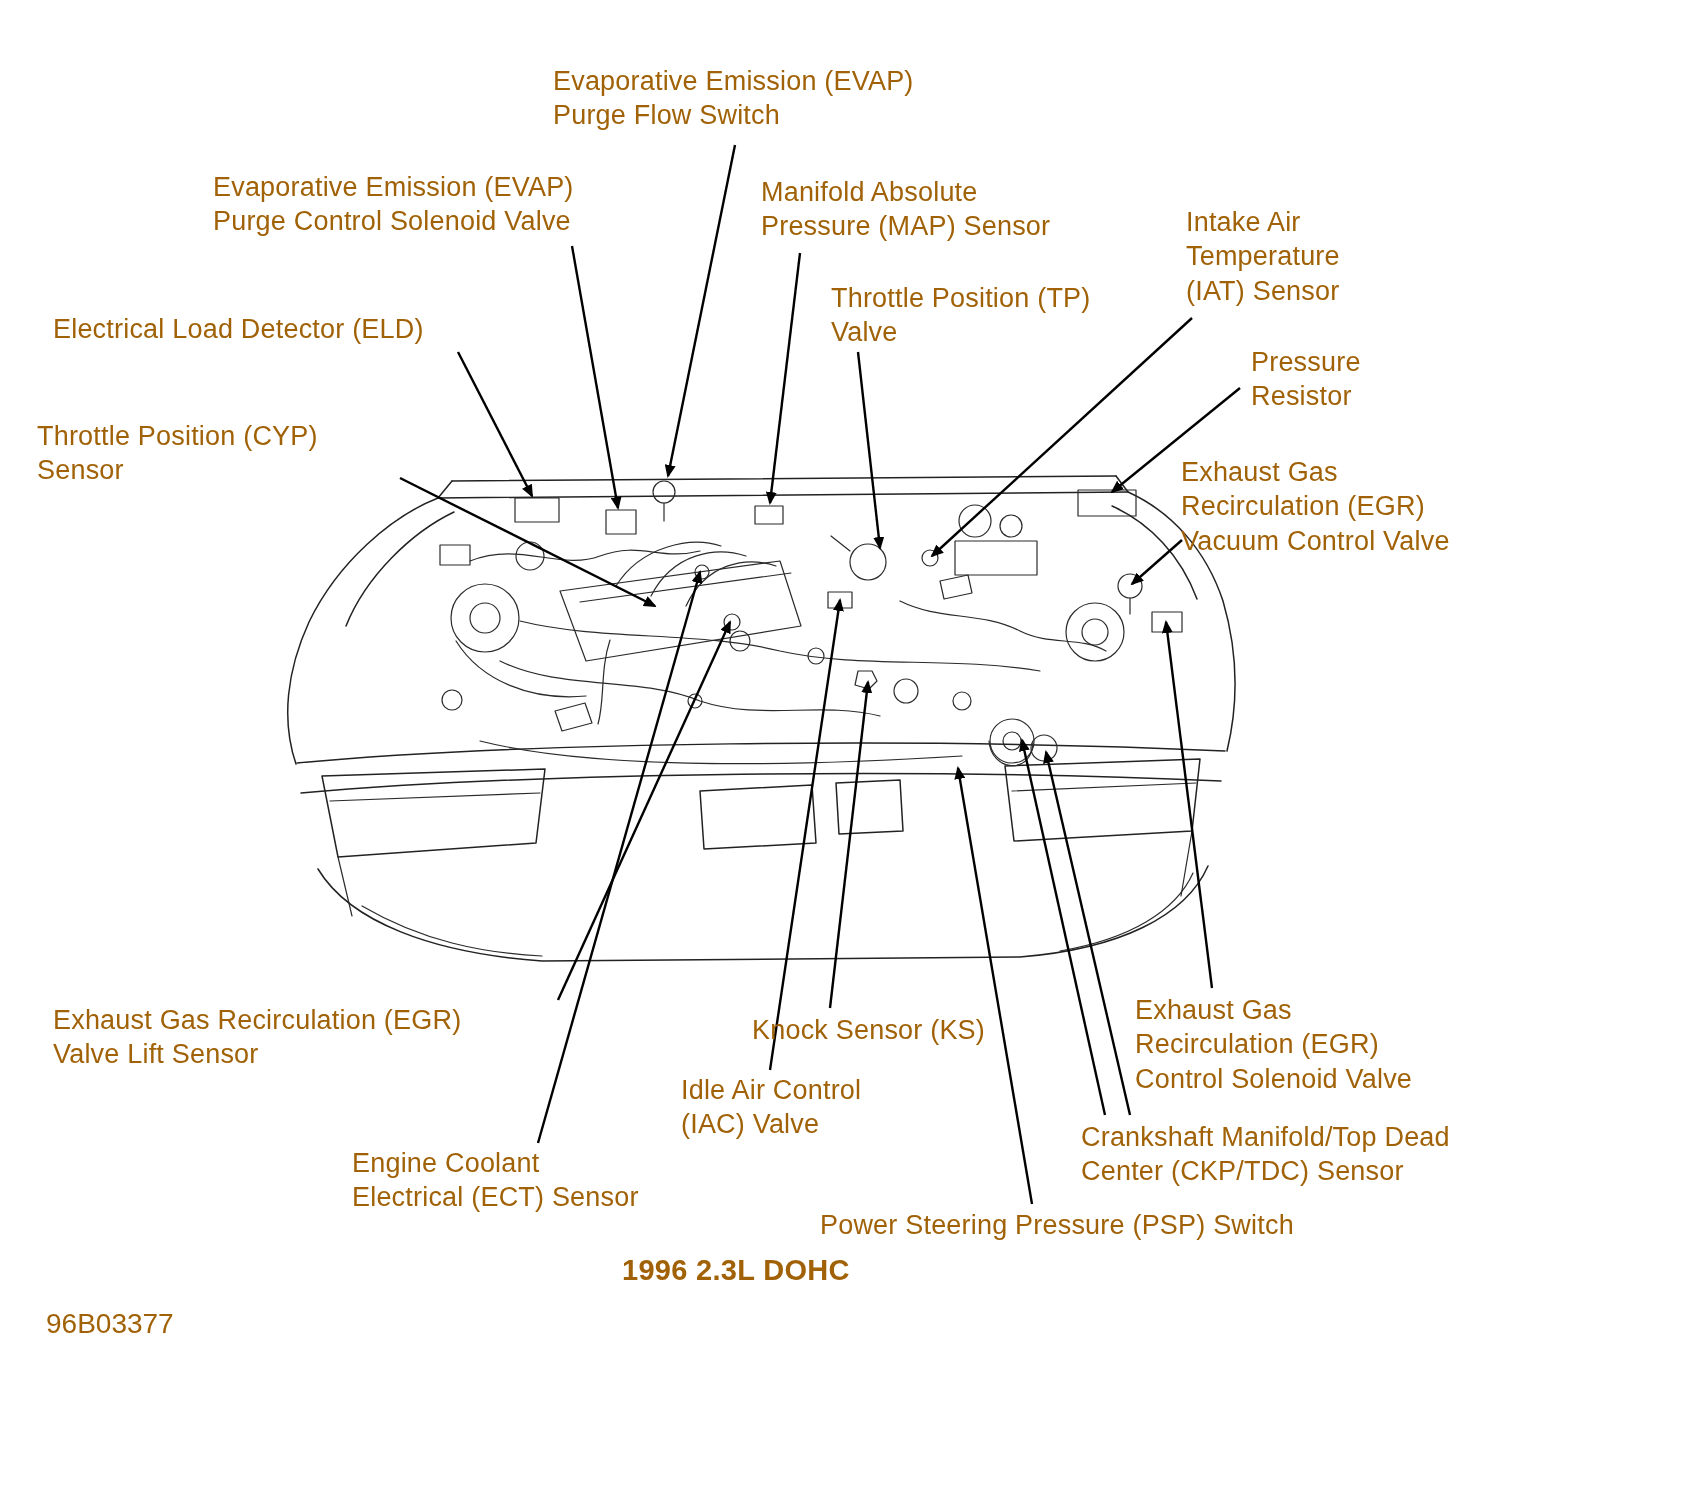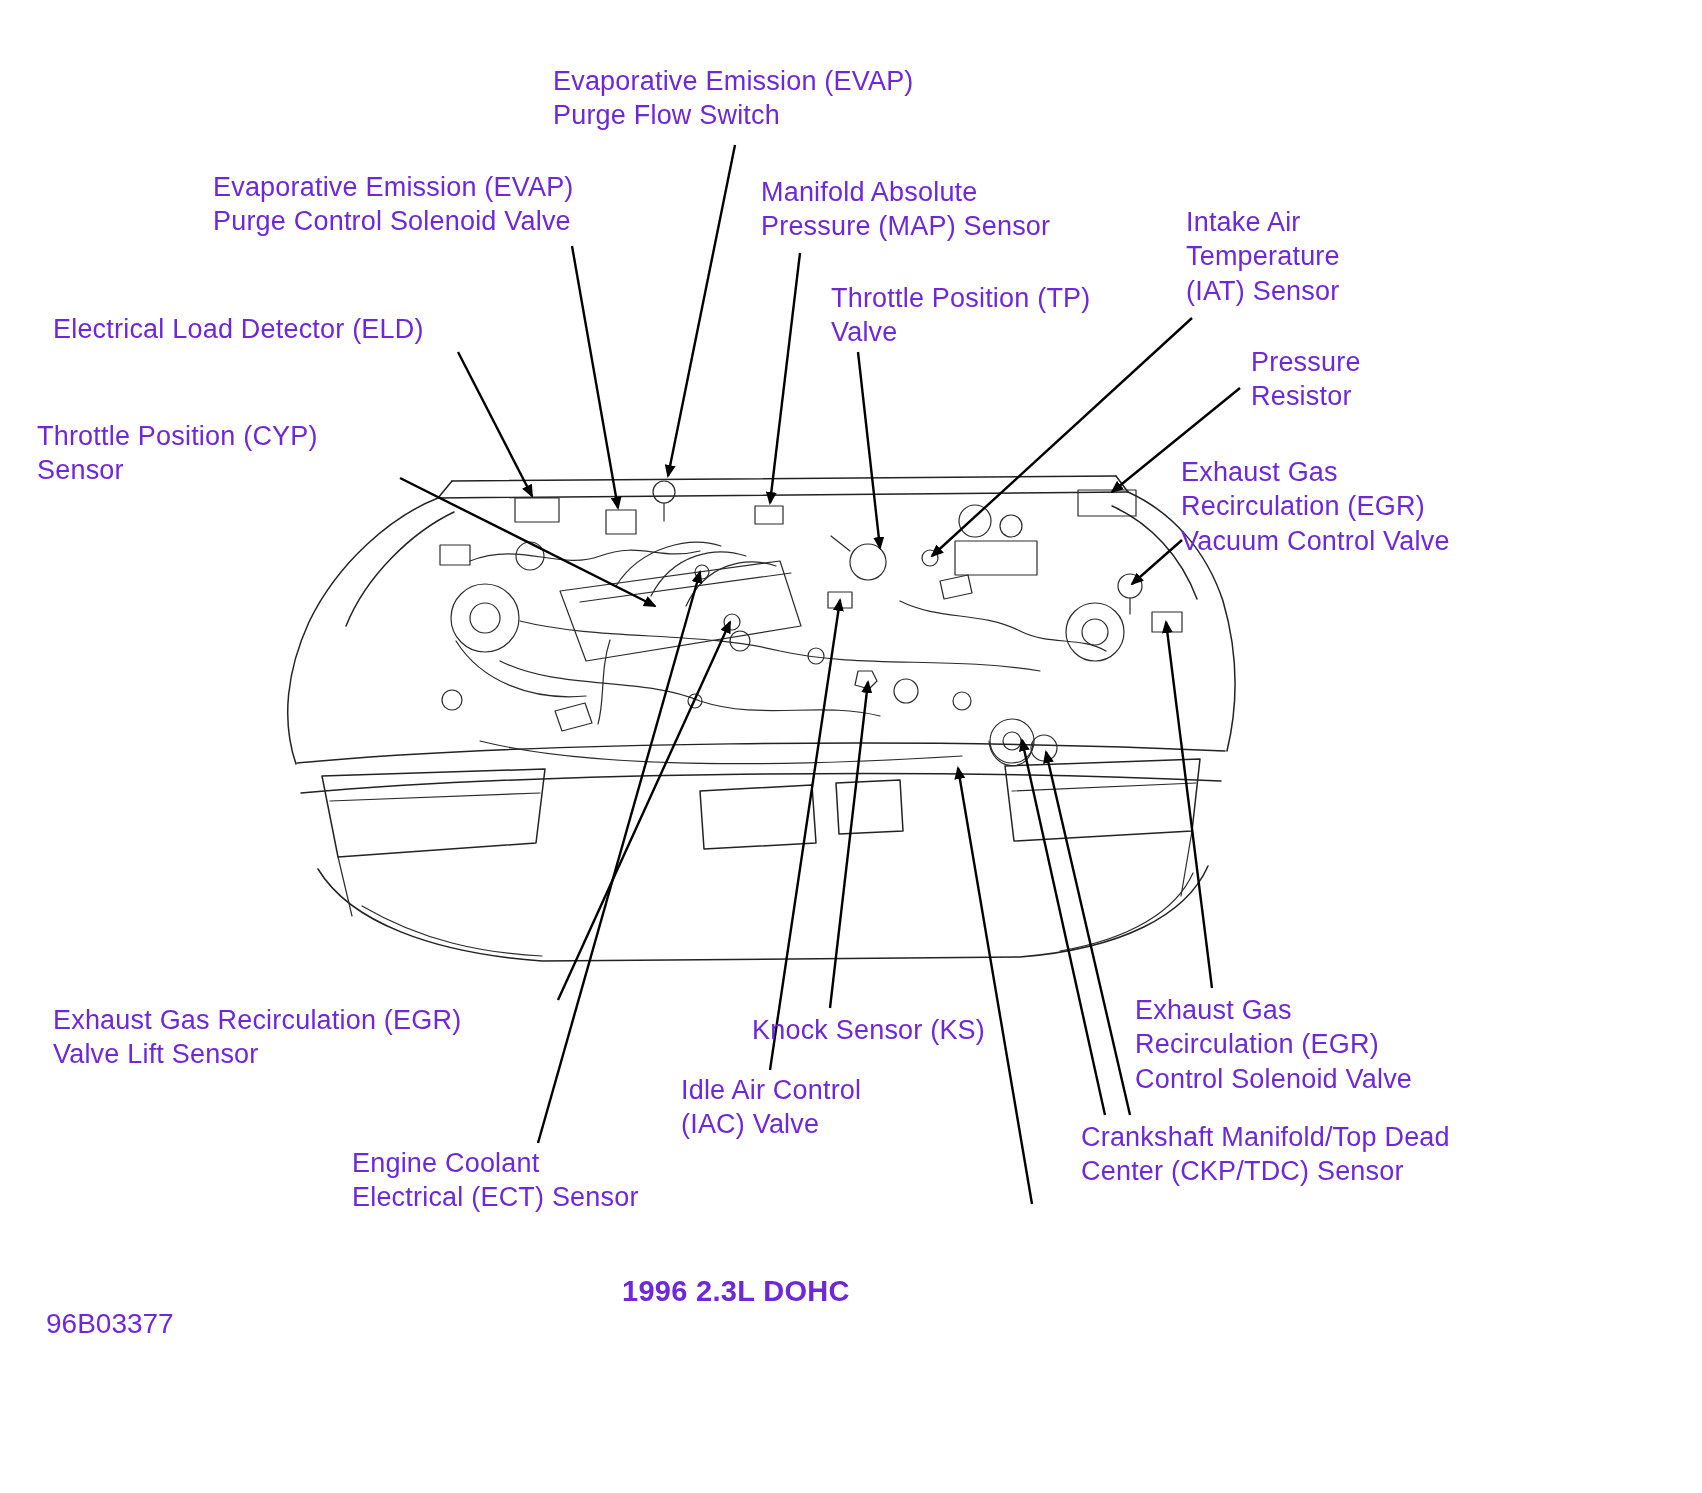--- a/index.html
+++ b/index.html
@@ -1,24 +1,24 @@
 <!DOCTYPE html>
 <html><head>
 <meta charset="utf-8">
 <style>
   html,body{margin:0;padding:0;background:#ffffff;}
   .page{
     position:relative;width:1451px;height:1493px;background:#ffffff;
-    font-family:"Liberation Sans", sans-serif;color:#6d28d9;overflow:hidden;
+    font-family:"Liberation Sans", sans-serif;color:#a16207;overflow:hidden;
   }
   .label{
     position:absolute;font-size:27px;line-height:1.27;white-space:pre-line;
     letter-spacing:.2px;
   }
-  .caption{position:absolute;font-size:29px;font-weight:bold;letter-spacing:.3px;margin-top:21px;}
+  .caption{position:absolute;font-size:29px;font-weight:bold;letter-spacing:.3px;}
   .fignum{position:absolute;font-size:28px;}
   svg.scene{position:absolute;left:0;top:0;}
   .art{stroke:#222;fill:none;stroke-width:1.5;stroke-linecap:round;stroke-linejoin:round;}
   .art-fine{stroke:#2b2b2b;fill:none;stroke-width:1.2;stroke-linecap:round;stroke-linejoin:round;}
   .leader{stroke:#000;stroke-width:2.4;fill:none;}
 </style>
 </head>
 <body>
 
 <div class="page">
@@ -148,17 +148,18 @@
 Valve Lift Sensor</div>
   <div class="label" style="left:752px;top:1013px">Knock Sensor (KS)</div>
   <div class="label" style="left:1135px;top:993px">Exhaust Gas Recirculation (EGR)
 Control Solenoid Valve</div>
   <div class="label" style="left:681px;top:1073px">Idle Air Control
 (IAC) Valve</div>
   <div class="label" style="left:352px;top:1146px">Engine Coolant
 Electrical (ECT) Sensor</div>
   <div class="label" style="left:1081px;top:1120px">Crankshaft Manifold/Top Dead
 Center (CKP/TDC) Sensor</div>
+  <div class="label" style="left:820px;top:1208px">Power Steering Pressure (PSP) Switch</div>
 
   <div class="caption" style="left:622px;top:1254px">1996 2.3L DOHC</div>
   <div class="fignum" style="left:46px;top:1308px">96B03377</div>
 
 </div>
 
 </body></html>

